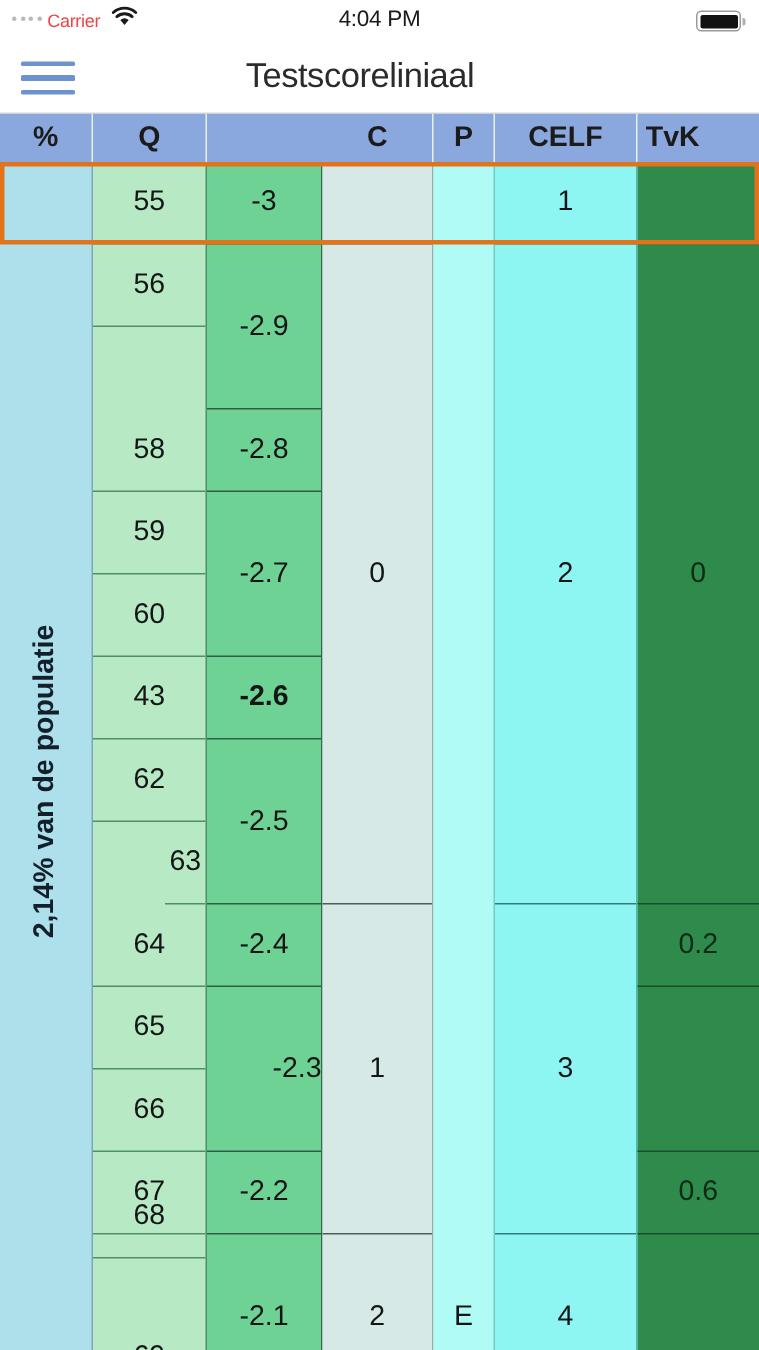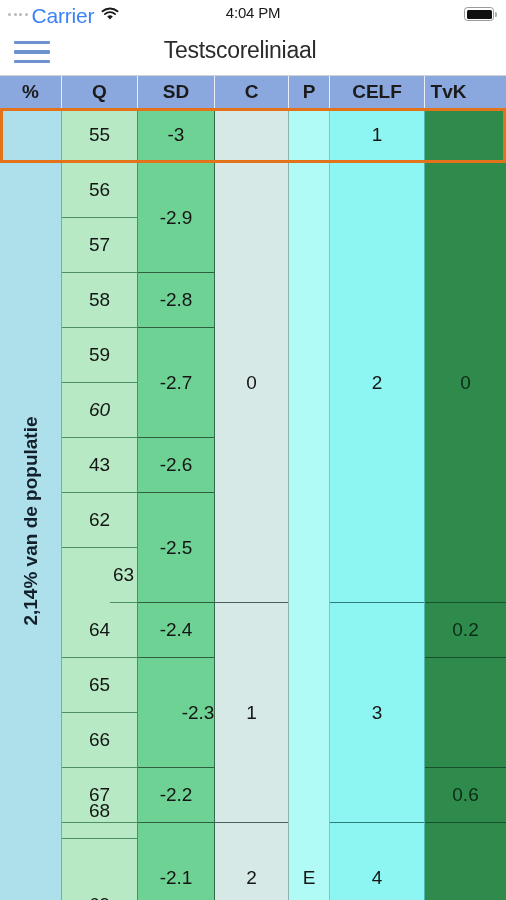--- a/index.html
+++ b/index.html
@@ -12,21 +12,21 @@
   .phone{position:relative;width:506px;height:900px;overflow:hidden;background:#fff;}
 
   
   .statusbar{
     position:absolute;left:0;top:0;width:506px;height:28px;
     background:#fff;
   }
   .sb-left{position:absolute;left:8px;top:4px;display:flex;align-items:center;gap:4px;}
   .sb-dots{display:flex;gap:2.5px;align-items:flex-end;padding-bottom:3px;}
   .sb-dots i{display:block;width:3px;height:3px;border-radius:50%;background:#b9b9b9;}
-  .sb-carrier{font-size:21px;color:#3b82f6;letter-spacing:-0.2px;}
+  .sb-carrier{font-size:12px;color:#ef4444;letter-spacing:-0.2px;}
   .sb-wifi{margin-left:3px;display:inline-block;}
   .sb-time{
     position:absolute;left:0;right:0;top:4px;text-align:center;
     font-size:15px;color:#1a1a1a;letter-spacing:-0.2px;
   }
   .sb-batt{
     position:absolute;right:12px;top:7px;
     width:30px;height:14px;border:1.5px solid #9a9a9a;border-radius:3.5px;
     box-sizing:border-box;padding:1.5px;
   }
@@ -147,55 +147,53 @@
         <i></i>
     </div>
     <div class="nav-title">Testscoreliniaal</div>
   </div>
   <div class="nav-sep"></div>
 
   <div class="table">
     <div class="thead" id="thead">
         <div class="th" style="left: 0px; width: 62px;">%</div>
         <div class="th" style="left: 62px; width: 76px;">Q</div>
-        <div class="th" style="left: 138px; width: 77px;">SD</div>
         <div class="th" style="left: 215px; width: 74px;">C</div>
         <div class="th" style="left: 289px; width: 41px;">P</div>
         <div class="th" style="left: 330px; width: 95px;">CELF</div>
         <div class="th last" style="left: 408px; width: 81px;">TvK</div>
       </div>
     <div class="tbody" id="tbody">
         <div class="col c-pct" style="left: 0px; width: 62px; height: 825px;">
           <div class="pct-label" style="top: 0px; height: 825px;">
             <span>2,14% van de populatie</span>
           </div>
         </div>
         <div class="col c-q" style="left: 62px; width: 76px; height: 825px;">
           <div class="cell" style="top: 0px; height: 55px;">55</div>
           <div class="cell" style="top: 55px; height: 55px;">56</div>
-          <div class="cell" style="top: 110px; height: 55px;">57</div>
           <div class="cell" style="top: 165px; height: 55px;">58</div>
           <div class="cell" style="top: 220px; height: 55px;">59</div>
-          <div class="cell" style="top: 275px; height: 55px; font-style: italic;">60</div>
+          <div class="cell" style="top: 275px; height: 55px;">60</div>
           <div class="cell" style="top: 330px; height: 55px;">43</div>
           <div class="cell" style="top: 385px; height: 55px;">62</div>
           <div class="cell" style="top: 440px; height: 55px; margin-left: 48px;">63</div>
           <div class="cell" style="top: 495px; height: 55px;">64</div>
           <div class="cell" style="top: 550px; height: 55px;">65</div>
           <div class="cell" style="top: 605px; height: 55px;">66</div>
           <div class="cell" style="top: 660px; height: 55px;">67</div>
           <div class="cell" style="top: 676px; height: 55px;">68</div>
           <div class="cell" style="top: 770px; height: 55px;">69</div>
         </div>
         <div class="col c-sd" style="left: 138px; width: 77px; height: 825px;">
           <div class="cell" style="top: 0px; height: 55px;">-3</div>
           <div class="cell" style="top: 55px; height: 110px; text-align: center;">-2.9</div>
           <div class="cell" style="top: 165px; height: 55px;">-2.8</div>
           <div class="cell" style="top: 220px; height: 110px;">-2.7</div>
-          <div class="cell" style="top: 330px; height: 55px;">-2.6</div>
+          <div class="cell" style="top: 330px; height: 55px; font-weight: bold;">-2.6</div>
           <div class="cell" style="top: 385px; height: 110px;">-2.5</div>
           <div class="cell" style="top: 495px; height: 55px;">-2.4</div>
           <div class="cell" style="top: 550px; height: 110px; padding-left: 44px;">-2.3</div>
           <div class="cell" style="top: 660px; height: 55px;">-2.2</div>
           <div class="cell" style="top: 715px; height: 110px;">-2.1</div>
         </div>
         <div class="col c-c" style="left: 215px; width: 74px; height: 825px;">
           <div class="cell" style="top: 0px; height: 55px;"></div>
           <div class="cell" style="top: 55px; height: 440px;">0</div>
           <div class="cell" style="top: 495px; height: 220px;">1</div>

